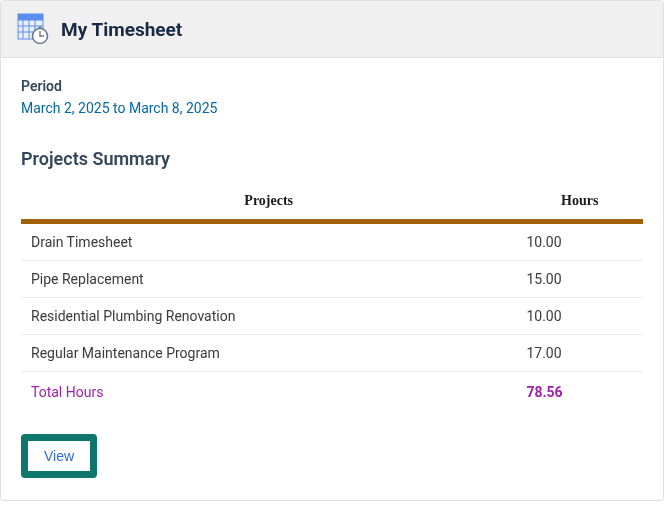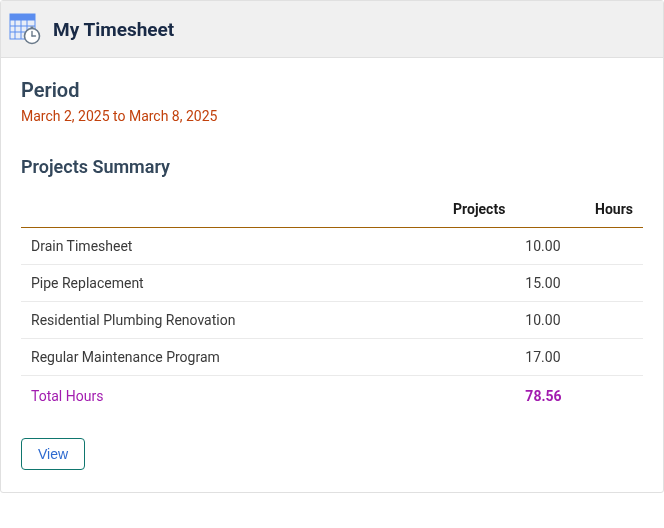--- a/index.html
+++ b/index.html
@@ -17,88 +17,89 @@
     .card {
       width: 100%;
       border: 1px solid #e0e0e0;
       border-radius: 3px;
       background: #fff;
     }
     .card-header {
       display: flex;
       align-items: center;
       gap: 12px;
-      padding: 12px 8px;
+      padding: 12px 16px;
       background: #f0f0f0;
       border-bottom: 1px solid #e0e0e0;
     }
     .title-icon {
       width: 32px;
       height: 32px;
       position: relative;
       flex-shrink: 0;
     }
     .card-title {
       font-size: 19px;
       font-weight: 700;
       color: #192a46;
     }
     .card-body {
       padding: 20px 20px 22px 20px;
     }
     .section-label {
-      font-size: 20px;
+      font-size: 14px;
       font-weight: 600;
       color: #33475b;
       margin-bottom: 6px;
     }
     .period-value {
       font-size: 14px;
-      color: #c2410c;
+      color: #0369a1;
     }
     .summary-label {
       font-size: 18px;
       font-weight: 600;
       color: #33475b;
       margin-top: 32px;
       margin-bottom: 14px;
     }
     table {
       width: 100%;
       border-collapse: collapse;
       font-size: 14px;
       color: #1f2a3a;
     }
     thead th {
-      text-align: right;
+      text-align: center;
       font-weight: 700;
       padding: 10px 10px;
-      border-bottom: 1px solid #a16207;
+      border-bottom: 5px solid #a16207;
       color: #1a1a1a;
+      font-family: Liberation Serif, serif;
     }
     tbody td {
       padding: 10px 10px;
       border-bottom: 1px solid #eaeaea;
       color: #3a3a3a;
     }
     tbody tr.total-row td {
       border-bottom: none;
       padding-top: 12px;
       color: #a21caf;
     }
     .total-row .hours-cell {
       font-weight: 700;
     }
     .actions {
       margin-top: 24px;
     }
     .btn {
       display: inline-block;
       padding: 7px 16px;
-      border: 1px solid #0f766e;
+      border: 7px solid #0f766e;
       border-radius: 4px;
       background: #fff;
       color: #2e6ad0;
       font-size: 14px;
       font-weight: 500;
       cursor: pointer;
     }
   </style>
 </head>
 <body>

